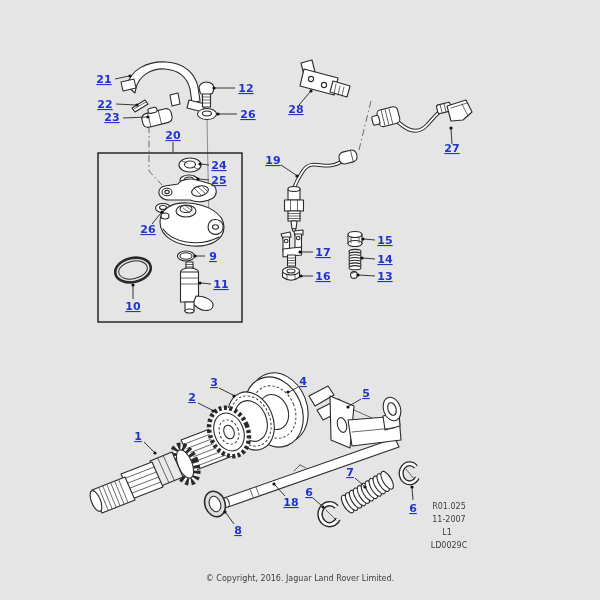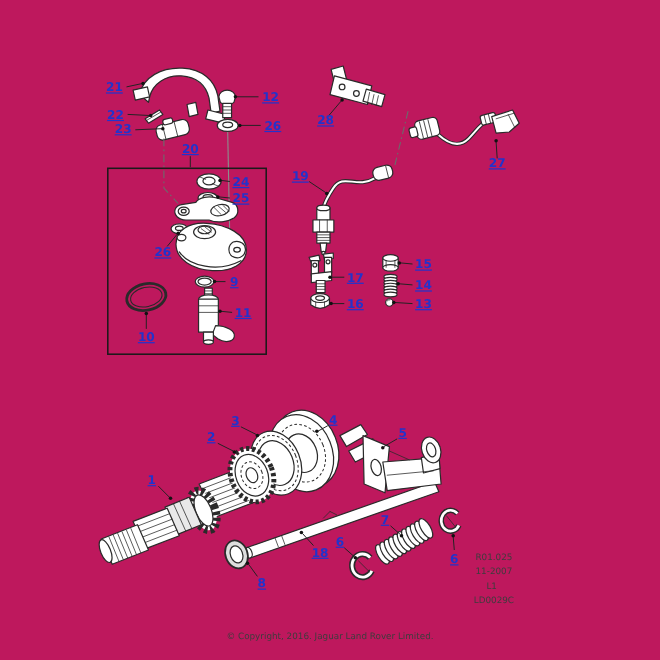--- a/index.html
+++ b/index.html
@@ -1,16 +1,16 @@
 <!DOCTYPE html>
 <html><head>
 <meta charset="utf-8">
 <style>
   html,body{margin:0;padding:0;background:#fff;}
-  #stage{position:relative;width:600px;height:600px;background:#be185d;overflow:hidden;
+  #stage{position:relative;width:600px;height:600px;background:#e5e5e5;overflow:hidden;
          font-family:"DejaVu Sans",sans-serif;}
   svg{display:block}
   
   .p{fill:#ffffff;stroke:#2a2a2a;stroke-width:1.1;stroke-linejoin:round;stroke-linecap:round;}
   .shade{fill:#e9e9e9;stroke:#2a2a2a;stroke-width:1.1;stroke-linejoin:round;}
   .seal{fill:#dedede;stroke:#2a2a2a;stroke-width:1.6;}
   .ln{fill:none;stroke:#2a2a2a;stroke-width:1.1;stroke-linecap:round;}
   .h{fill:none;stroke:#2a2a2a;stroke-width:.7;stroke-linecap:round;}
   .teeth{fill:#ffffff;stroke:#2a2a2a;stroke-dasharray:3 2.4;}
   .dashring{fill:none;stroke:#2a2a2a;stroke-width:.9;stroke-dasharray:2.5 2;}

